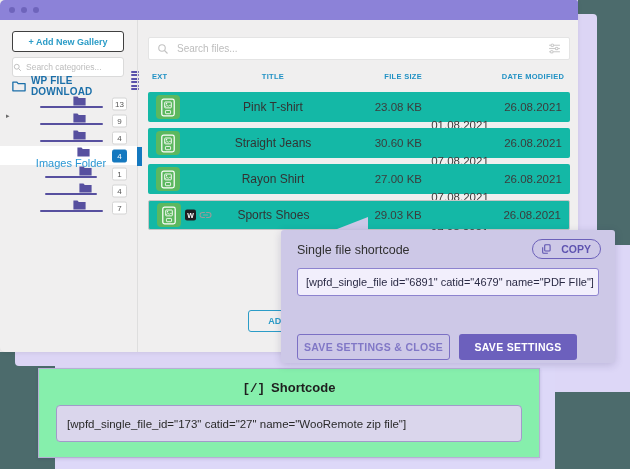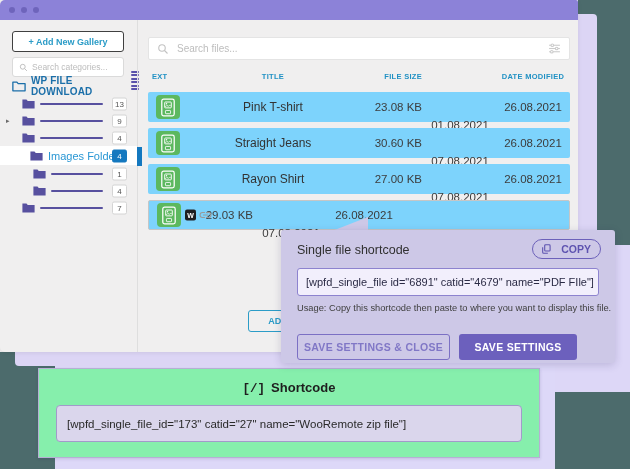--- a/index.html
+++ b/index.html
@@ -16,48 +16,48 @@
 
   
   .window { position:absolute; left:0; top:0; width:578px; height:352px; background:#f0efef; z-index:10; border-radius:5px 2px 2px 5px; box-shadow:0 1px 4px rgba(0,0,0,.08); }
   .titlebar { position:absolute; left:0; top:0; width:578px; height:20px; background:#8c82d8; border-radius:5px 2px 0 0; display:flex; align-items:center; padding-left:9px; gap:6px; }
   .dot { width:6px; height:6px; border-radius:50%; background:#6e64bb; }
   .divider { position:absolute; left:137px; top:20px; width:1px; height:332px; background:#dedede; }
 
   
   .sidebar { position:absolute; left:0; top:20px; width:137px; height:332px; }
   .add-gallery { position:absolute; left:12px; top:11px; width:112px; height:21px; background:#fff; border:1px solid #404040; border-radius:3px; color:#2b9cc7; font-size:9px; font-weight:bold; font-family:inherit; cursor:pointer; }
-  .cat-search { position:absolute; left:12px; top:37px; width:112px; height:20px; background:#fff; border:1px solid #dadada; border-radius:3px; display:flex; align-items:center; gap:4px; padding-left:6px; }
+  .cat-search { position:absolute; left:12px; top:37px; width:112px; height:20px; background:#fff; border:1px solid #dadada; border-radius:3px; display:flex; align-items:center; gap:4px; }
   .cat-search span { font-size:8.5px; color:#bcbcbc; }
   .root-row { position:absolute; left:12px; top:57px; height:18px; display:flex; align-items:center; gap:5px; cursor:pointer; }
   .root-row span { font-size:10px; font-weight:bold; color:#1b6fa9; letter-spacing:.2px; }
   .grip { position:absolute; left:131px; top:51px; width:8px; height:19px; display:flex; flex-direction:column; gap:1.5px; }
   .grip i { display:block; height:2px; background:#5a52aa; border-radius:1px; }
   .tree { position:absolute; left:0; top:75px; width:137px; }
-  .titem { height:17px; display:flex; align-items:center; position:relative; cursor:pointer; }
+  .titem { height:17px; display:flex; align-items:center; position:relative; cursor:pointer;flex-direction:column; }
   .titem.sel { background:#fff; height:19px; }
   .titem .arrow { position:absolute; left:6px; font-size:7px; color:#6b6b6b; }
   .titem .f-ic { flex:0 0 auto; }
   .ind1 .f-ic { margin-left:22px; } .ind2 .f-ic { margin-left:30px; } .ind3 .f-ic { margin-left:33px; }
   .titem .tline { height:2px; background:#57509f; border-radius:1px; margin-left:5px; }
   .ind1 .tline { width:63px; } .ind3 .tline { width:52px; }
   .titem .tlabel { margin-left:5px; font-size:11px; color:#2a97d4; }
   .tbadge { position:absolute; right:10px; top:50%; transform:translateY(-50%); min-width:15px; height:13px; line-height:12px; background:#fff; border:1px solid #d4d4d4; border-radius:2px; font-size:8px; color:#555; text-align:center; padding:0 2px; }
   .tbadge.sel { background:#1478bf; border-color:#1478bf; color:#fff; }
   .sel-bar { position:absolute; left:137px; top:147px; width:5px; height:19px; background:#1478bf; z-index:11; }
 
   
   .file-search { position:absolute; left:148px; top:37px; width:422px; height:23px; background:#fff; border:1px solid #e4e4e4; border-radius:2px; display:flex; align-items:center; padding:0 8px; gap:8px; }
   .file-search span { font-size:10px; color:#bdbdbd; flex:1; }
   .thead { position:absolute; left:148px; top:72px; width:422px; display:flex; }
   .th { font-size:7.5px; font-weight:bold; color:#2191c4; letter-spacing:.3px; }
   .c0 { width:40px; padding-left:4px; } .c1 { width:170px; text-align:center; }
   .c2 { width:66px; text-align:right; padding-right:2px; } .c3 { width:72px; text-align:center;margin-top:36px; } .c4 { width:74px; text-align:center; }
   .rows { position:absolute; left:148px; top:92px; width:422px; }
-  .trow { height:30px; margin-bottom:6px; background:#7dd3fc; border-radius:2px; display:flex; align-items:center; position:relative; }
+  .trow { height:30px; margin-bottom:6px; background:#14b8a6; border-radius:2px; display:flex; align-items:center; position:relative; }
   .trow.sel { border:1px solid #c6c6c6; }
   .file-ic { width:24px; height:24px; margin-left:4px; background:#5cb85f; border-radius:4px; display:flex; align-items:center; justify-content:center; }
   .td1 { font-size:12px; color:#333; } .td2,.td3,.td4 { font-size:11.5px; color:#3c3c3c; }
   .rbadges { position:absolute; left:36px; top:50%; transform:translateY(-50%); display:flex; align-items:center; gap:3px; }
   .wbadge { width:11px; height:11px; background:#1d1d20; border-radius:2px; color:#fff; font-size:7px; font-weight:bold; text-align:center; line-height:11px; }
   .add-btn { position:absolute; left:248px; top:310px; width:60px; height:22px; background:transparent; border:1px solid #2b9cc7; border-radius:3px; color:#2b9cc7; font-size:9px; font-weight:bold; font-family:inherit; cursor:pointer; }
 
   
   .popup { position:absolute; left:281px; top:230px; width:334px; height:133px; background:#cdc8e7; border-radius:3px; z-index:30; box-shadow:0 2px 8px rgba(40,30,90,.18); }
   .pointer { position:absolute; left:332px; top:217px; width:36px; height:14px; background:#cdc8e7; clip-path:polygon(100% 0, 100% 100%, 0 100%); z-index:30; }
@@ -264,40 +264,40 @@
           <span class="rbadges">
             <span class="wbadge">W</span>
             <svg width="13" height="11" viewBox="0 0 26 20">
               <g fill="none" stroke="#9a9a9a" stroke-width="2.2" stroke-linecap="round">
                 <path d="M11 5 H7 a5 5 0 0 0 0 10 h4"></path>
                 <path d="M15 5 h4 a5 5 0 0 1 0 10 h-4"></path>
                 <line x1="9" y1="10" x2="17" y2="10"></line>
               </g>
             </svg>
           </span>
+          <span class="c1 td1">Sports Shoes</span>
           <span class="c2 td2">29.03 KB</span>
           <span class="c3 td3">07.08.2021</span>
           <span class="c4 td4">26.08.2021</span>
         </div>
       </div>
     <button class="add-btn">ADD</button>
   </div>
 
   <div class="pointer"></div>
   <div class="popup">
     <div class="popup-title">Single file shortcode</div>
     <button class="copy-btn">
       <svg width="9" height="10" viewBox="0 0 20 22">
           <rect x="6" y="1.5" width="12" height="14" rx="2" fill="none" stroke="#5e53b0" stroke-width="2.4"></rect>
           <path d="M13 20.5 H4 a2.5 2.5 0 0 1 -2.5 -2.5 V7" fill="none" stroke="#5e53b0" stroke-width="2.4"></path>
         </svg>
       <span>COPY</span>
     </button>
     <div class="codebox">[wpfd_single_file id="6891" catid="4679" name="PDF FIle"]</div>
-    <div class="usage">Usage: Copy this shortcode then paste to where you want to display this file.</div>
     <button class="pbtn outline">SAVE SETTINGS &amp; CLOSE</button>
     <button class="pbtn solid">SAVE SETTINGS</button>
   </div>
 
   <div class="sc-panel">
     <div class="sc-title">
       <span class="code-ic">[/]</span><b>Shortcode</b>
     </div>
     <div class="sc-input">[wpfd_single_file_id="173" catid="27" name="WooRemote zip file"]</div>
   </div>

